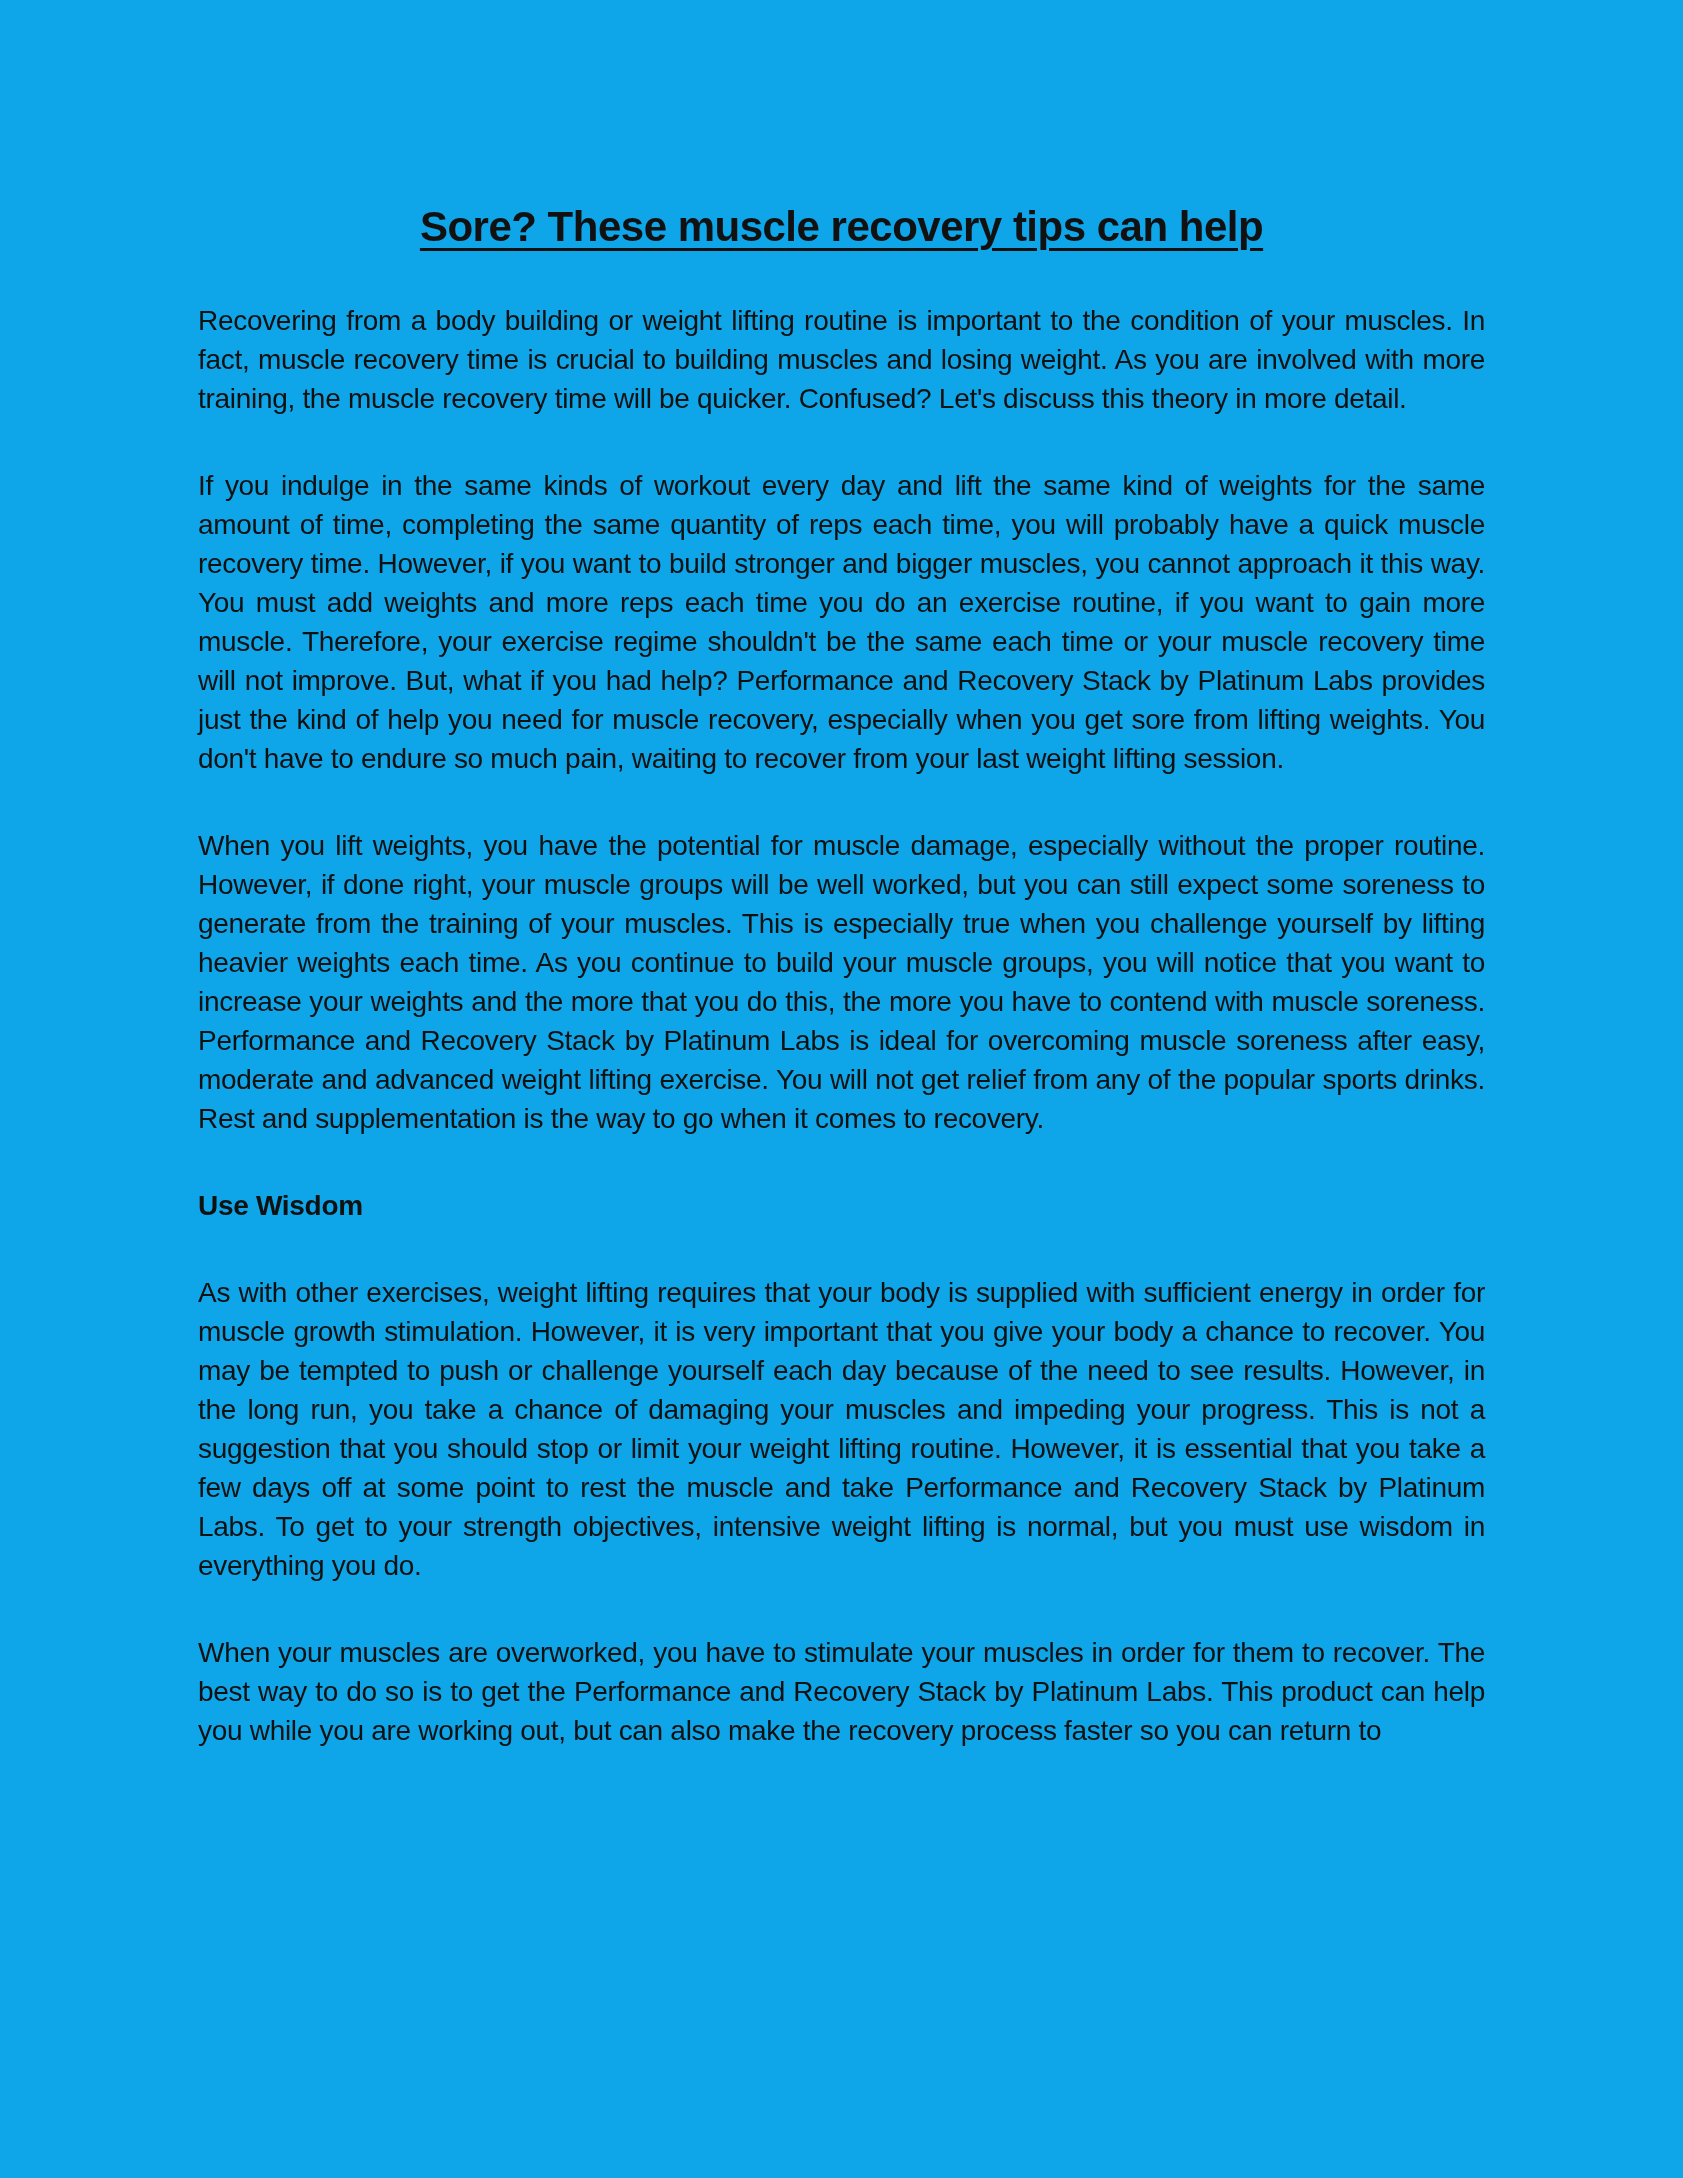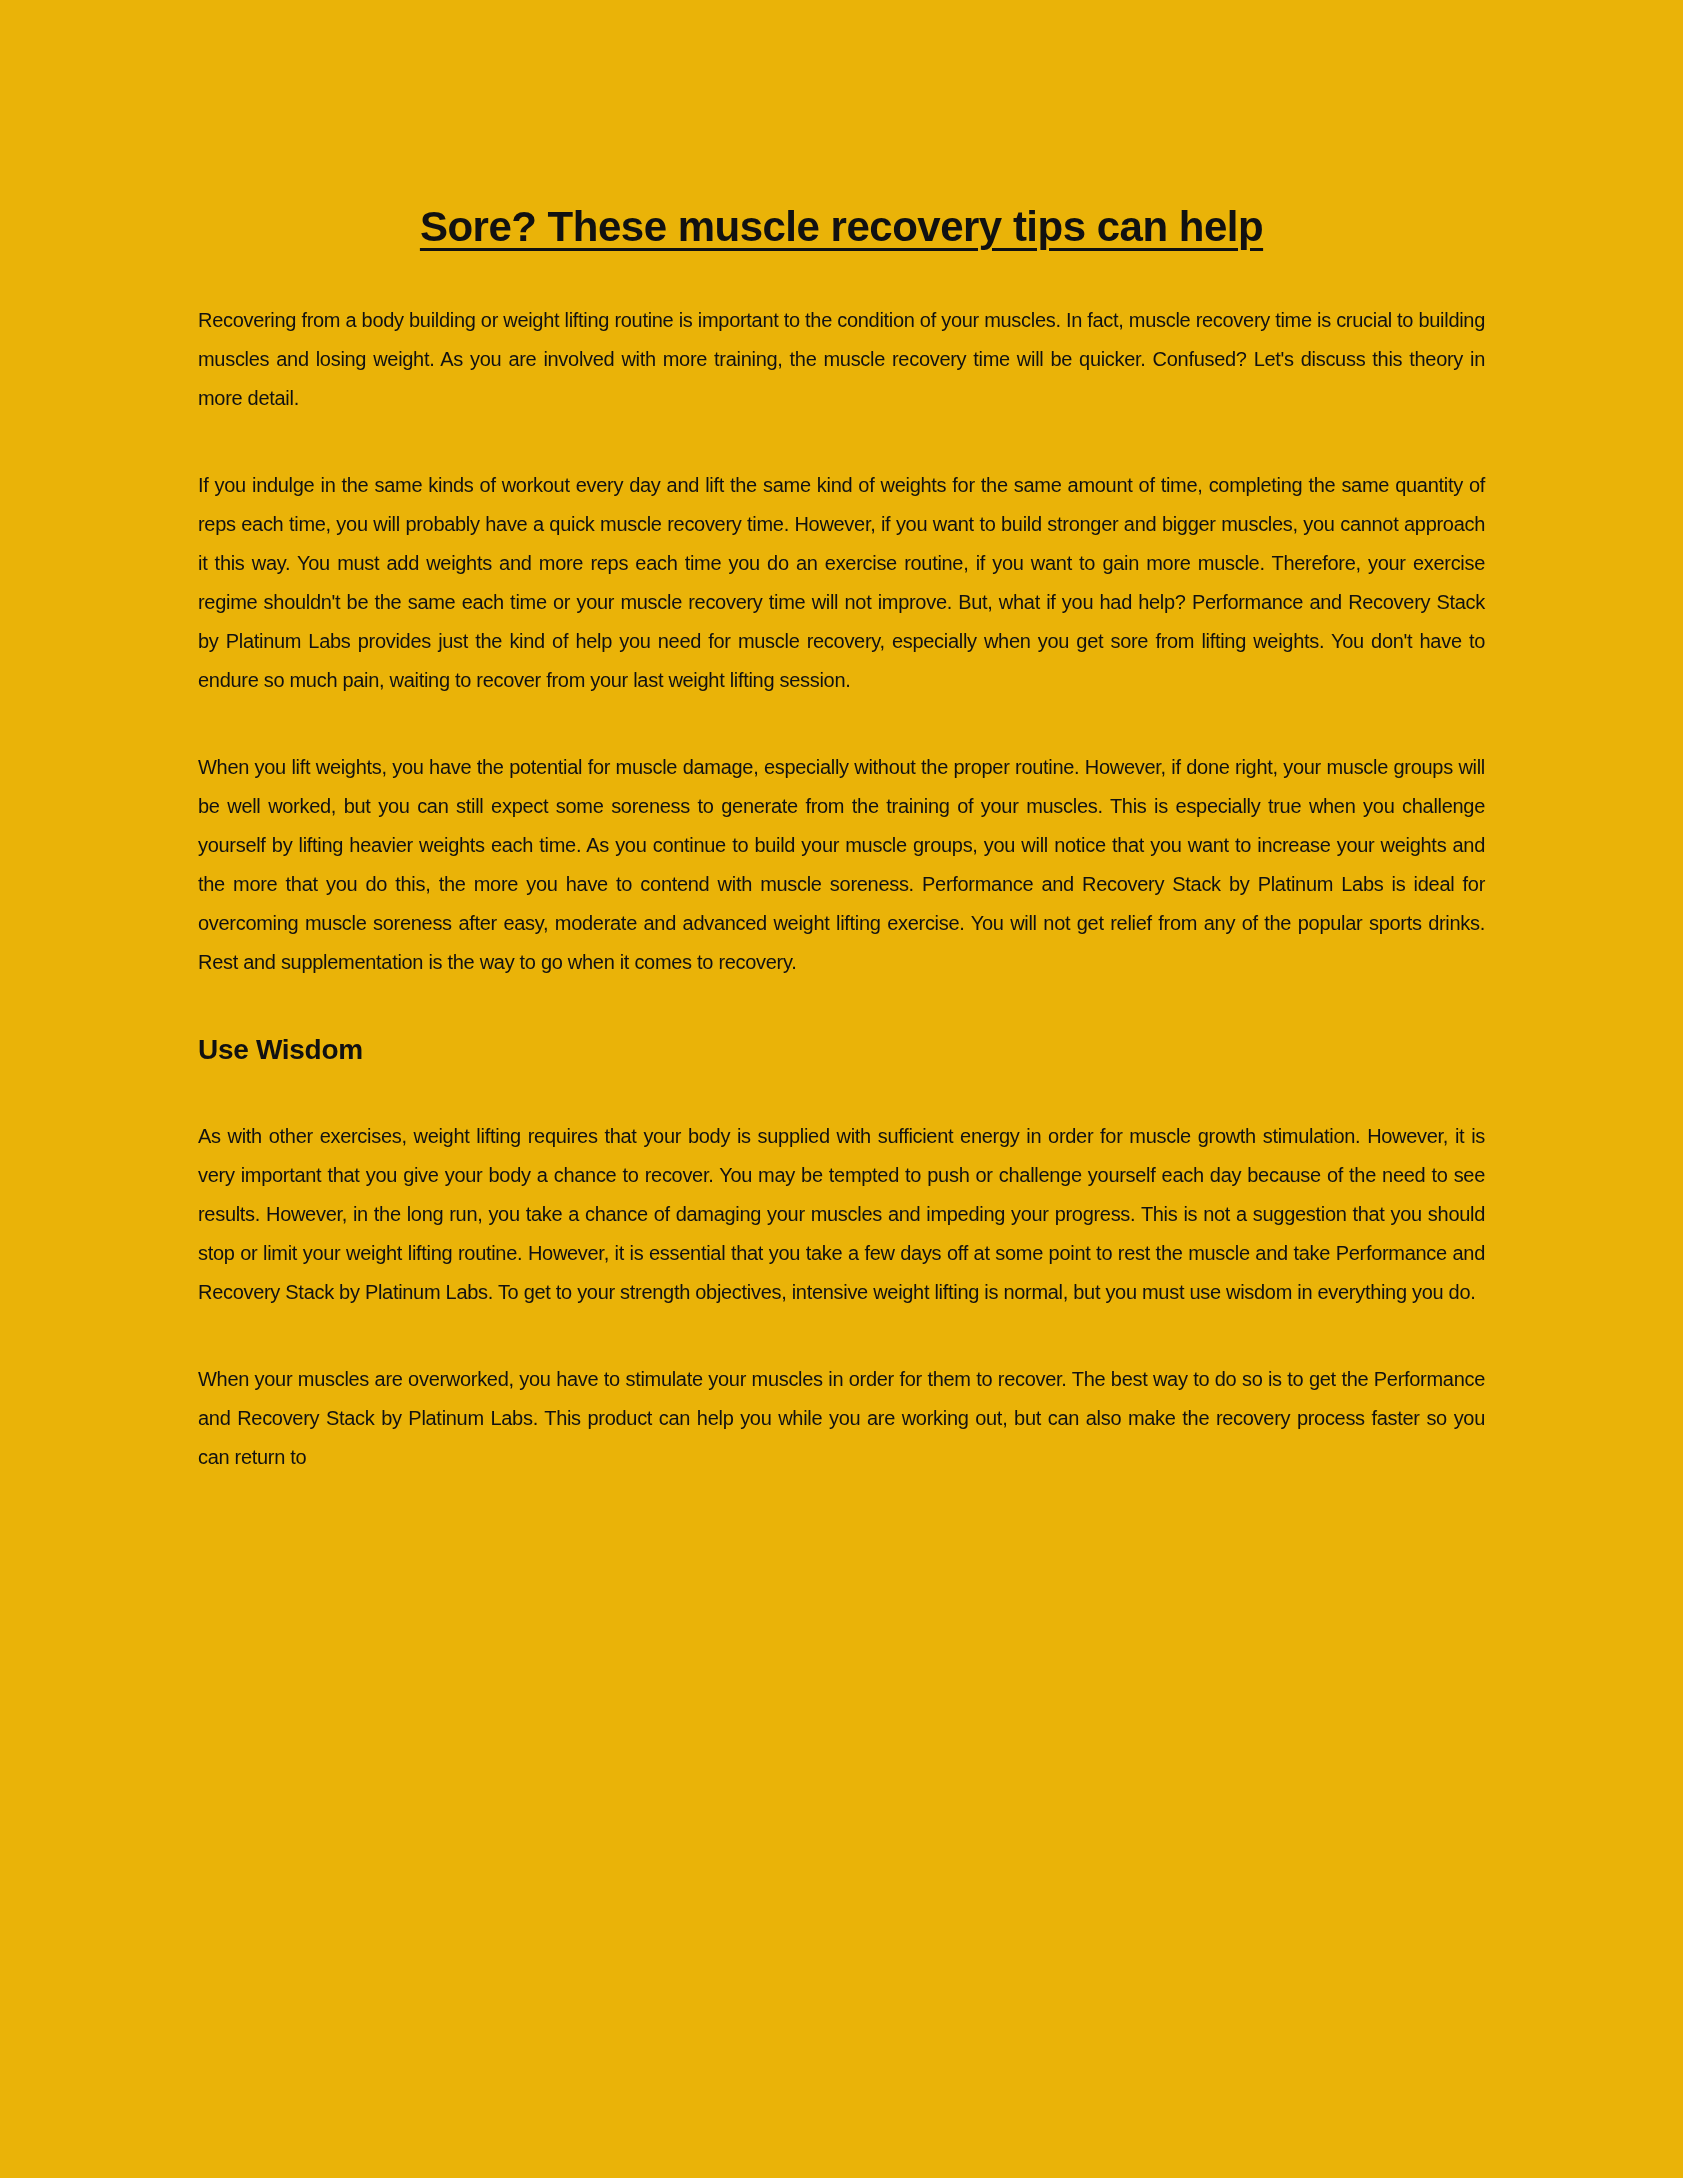--- a/index.html
+++ b/index.html
@@ -13,42 +13,42 @@
     position: relative;
     font-family: "Liberation Sans", sans-serif;
     color: #111111;
     overflow: hidden;
   }
   .page {
     box-sizing: border-box;
     width: 1683px;
     height: 2178px;
     padding: 203px 198px 99px 198px;
-    background: #eab308;
+    background: #0ea5e9;
   }
   .doc-title {
     font-size: 42px;
     line-height: 48px;
     font-weight: bold;
     text-align: center;
     text-decoration: underline;
     text-decoration-thickness: 3px;
     text-underline-offset: 7px;
     letter-spacing: -0.5px;
     margin: 0 0 50px 0;
   }
   .doc-heading {
     font-size: 28px;
     line-height: 39px;
     font-weight: bold;
     letter-spacing: -0.3px;
     margin: 0 0 48px 0;
   }
   .doc-paragraph {
-    font-size: 20px;
+    font-size: 28px;
     line-height: 39px;
     letter-spacing: -0.3px;
     text-align: justify;
     margin: 15px 0 48px 0;
   }
 </style>
 </head>
 <body>
 
 <div class="page">

